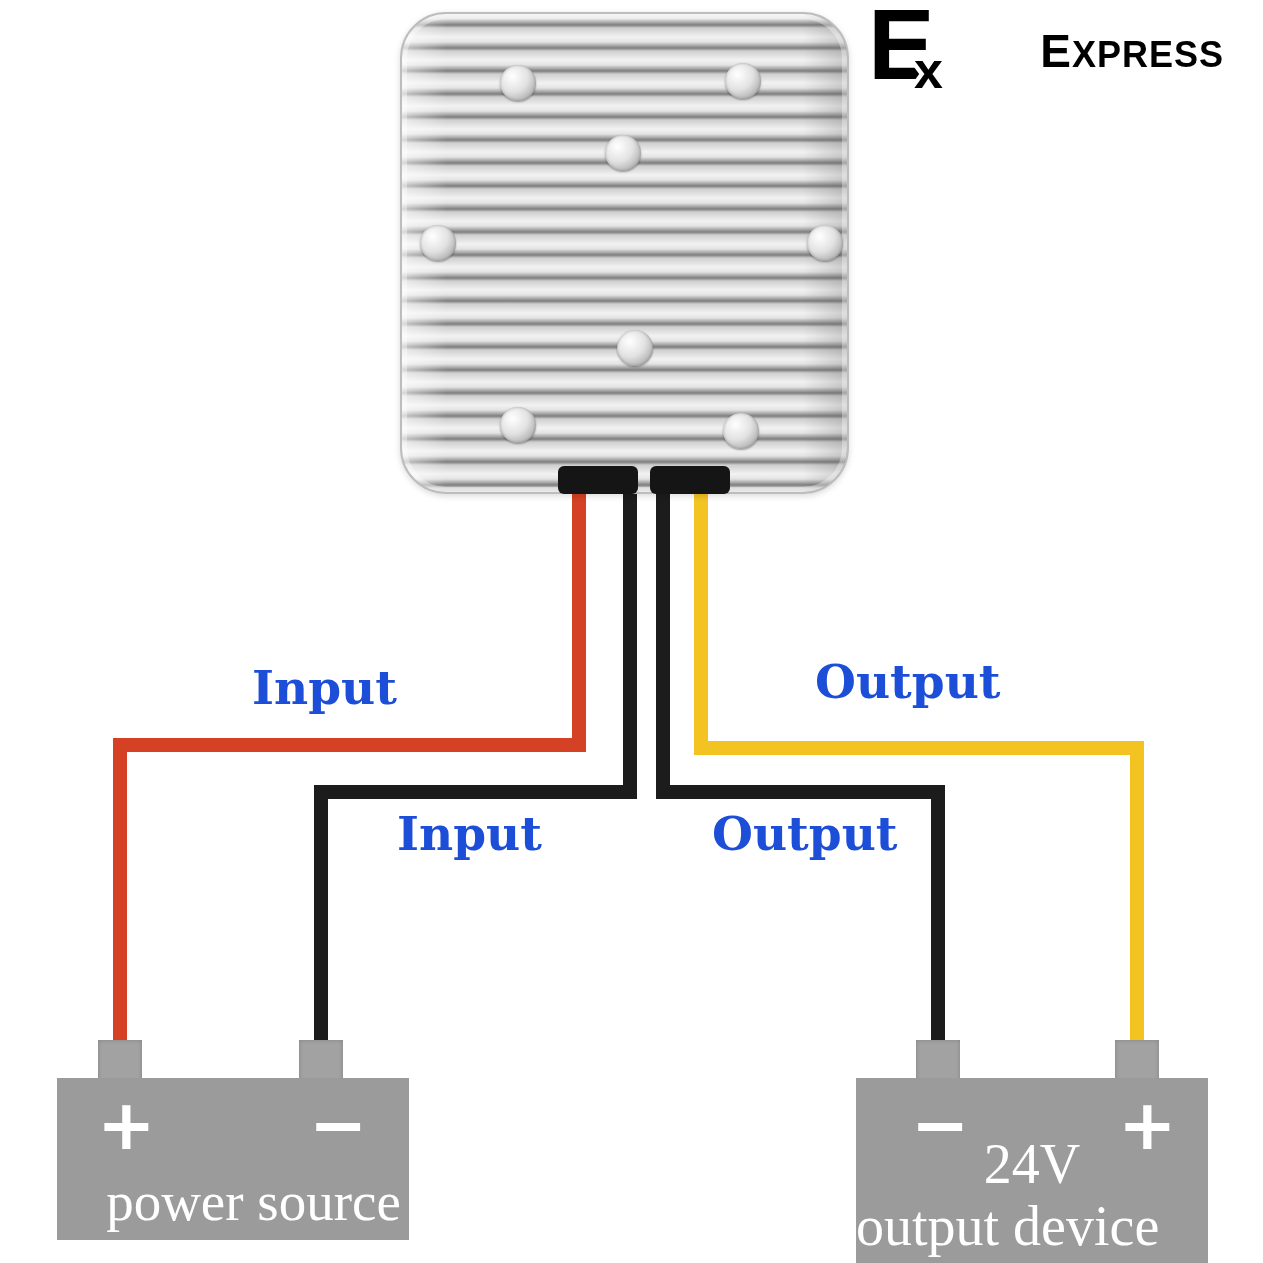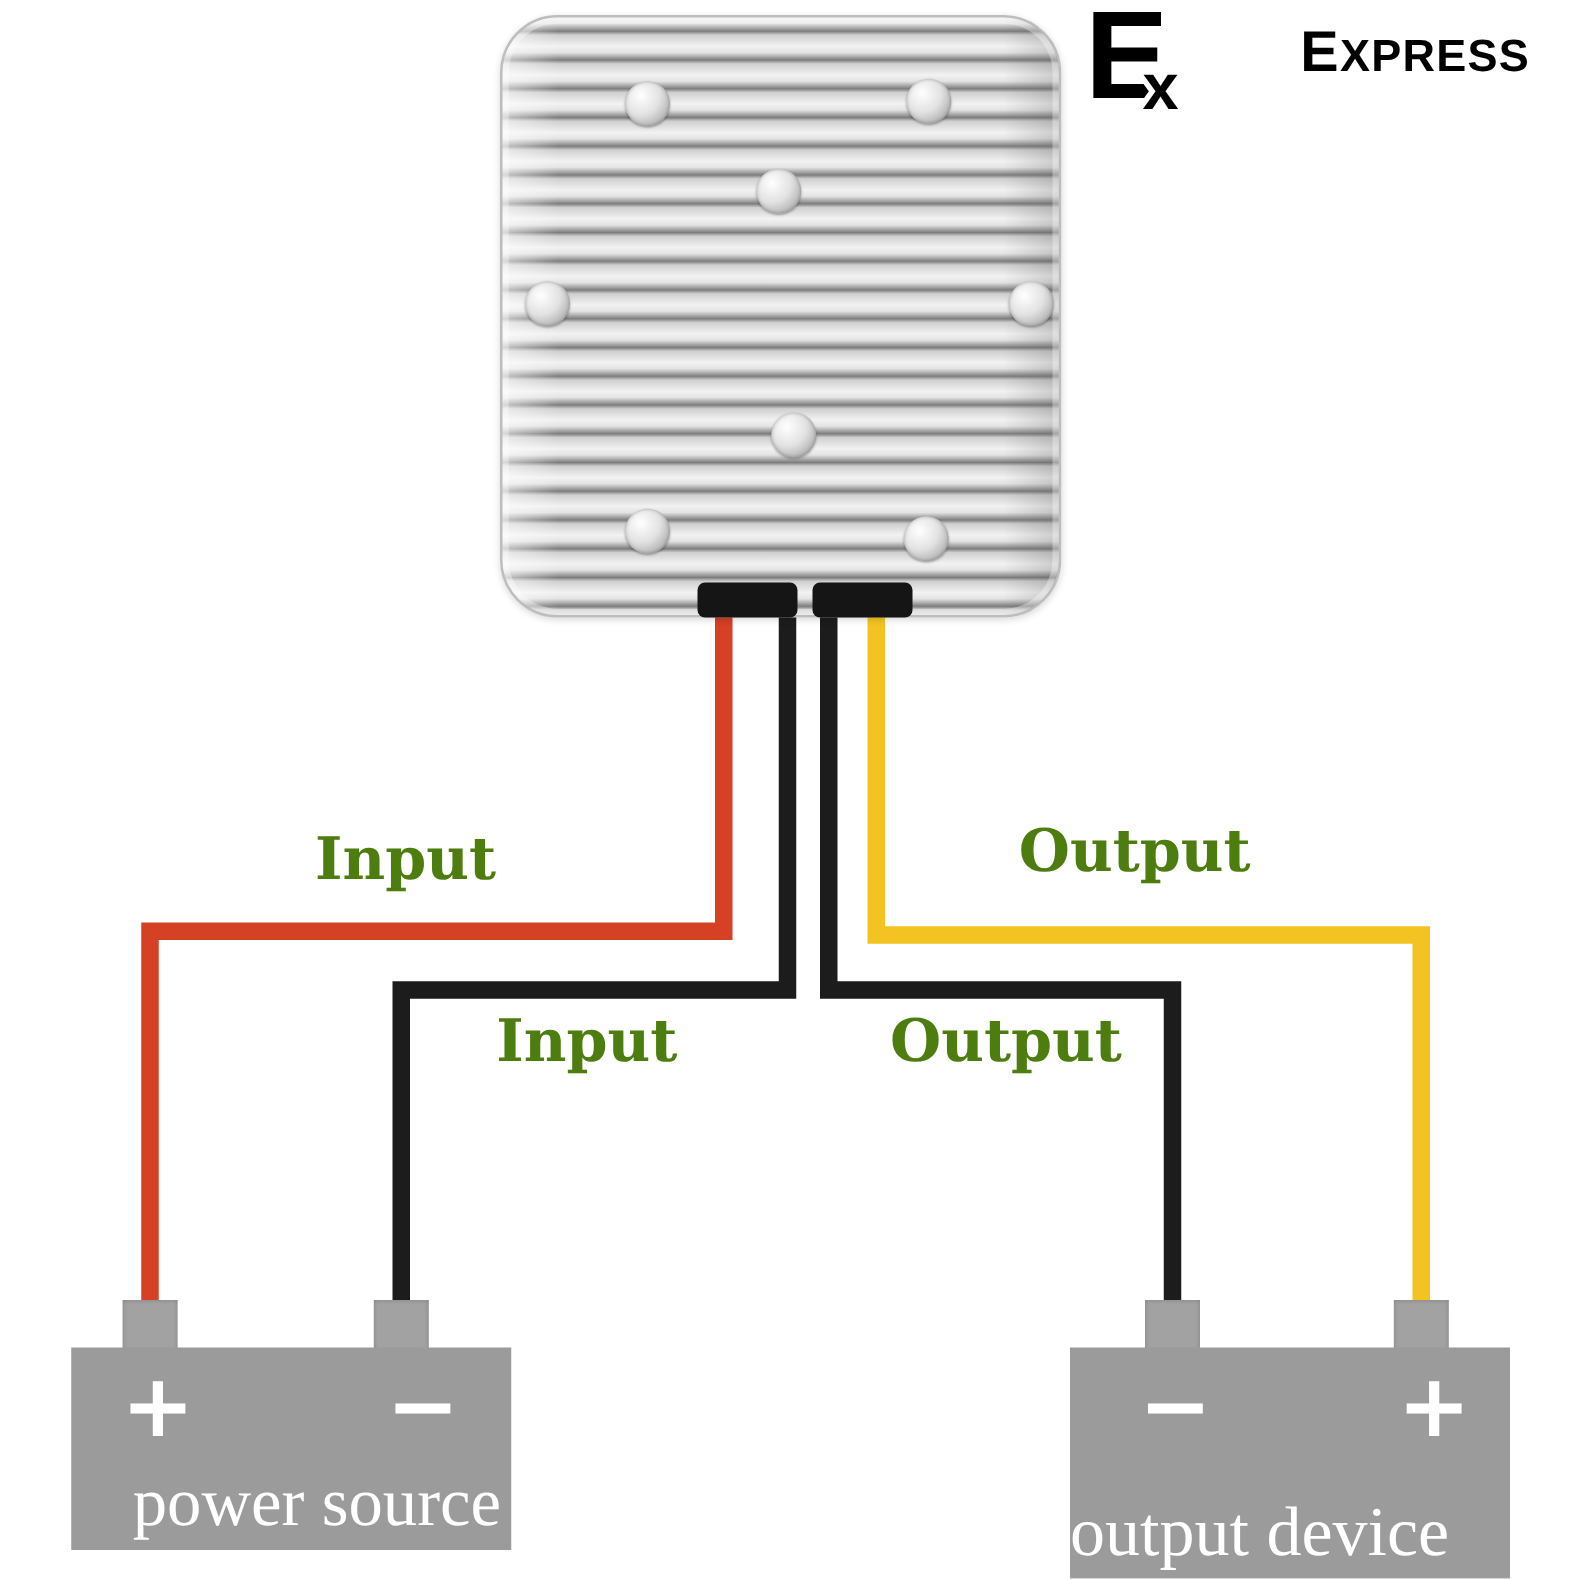--- a/index.html
+++ b/index.html
@@ -7,21 +7,21 @@
           font-family:"DejaVu Serif",serif;}
 
   
   .logo{position:absolute;left:868px;top:10px;display:flex;align-items:flex-start;gap:8px;z-index:5;}
   .logo-icon{position:relative;width:96px;height:86px;font-family:"Liberation Sans",sans-serif;}
   .icon-e{position:absolute;left:0;top:-16px;font-size:100px;line-height:1;font-weight:bold;color:#000;}
   .icon-x{position:absolute;left:46px;top:34px;font-size:52px;line-height:1;font-weight:bold;color:#000;
           text-shadow:-3px -3px 0 #fff,3px -3px 0 #fff,-3px 3px 0 #fff,3px 3px 0 #fff;}
   .logo-text{font-family:"Liberation Sans",sans-serif;color:#000;text-align:right;width:252px;line-height:1;}
   .logo-line1{font-size:45px;font-weight:bold;letter-spacing:-1px;}
-  .logo-line2{font-size:36px;font-weight:bold;letter-spacing:1px;margin-top:8px;}
+  .logo-line2{font-size:36px;font-weight:bold;letter-spacing:1px;margin-top:18px;}
   .l2i{font-size:46px;}
 
   
   .converter{position:absolute;left:400px;top:12px;width:445px;height:478px;z-index:2;
     border-radius:46px;border:2px solid #bdbdbd;
     background:
       linear-gradient(90deg, rgba(255,255,255,.55) 0%, rgba(255,255,255,0) 10%, rgba(255,255,255,0) 90%, rgba(90,90,90,.25) 100%),
       repeating-linear-gradient(180deg,
         #f2f2f2 0px,#e3e3e3 5px,#a0a0a0 9px,#7d7d7d 11px,#cfcfcf 14px,#f2f2f2 23px);
     box-shadow:inset 0 0 0 5px rgba(255,255,255,.35), 0 2px 6px rgba(0,0,0,.15);}
@@ -34,21 +34,21 @@
   .s7{left:98px;top:393px;} .s8{left:321px;top:399px;}
 
   .gland{position:absolute;background:#151515;border-radius:6px;z-index:3;width:80px;height:28px;top:466px;}
   .g1{left:558px;} .g2{left:650px;}
 
   
   .wires-svg{position:absolute;left:0;top:0;z-index:1;}
   .wire{fill:none;stroke-width:14px;stroke-linejoin:miter;stroke-linecap:butt;}
 
   
-  .lbl{position:absolute;z-index:4;font-weight:bold;font-size:47px;color:#4d7c0f;
+  .lbl{position:absolute;z-index:4;font-weight:bold;font-size:47px;color:#1d4ed8;
        font-family:"DejaVu Serif",serif;}
   .lbl-in-pos{left:252px;top:660px;}
   .lbl-out-pos{left:815px;top:654px;}
   .lbl-in-neg{left:397px;top:806px;}
   .lbl-out-neg{left:712px;top:806px;}
 
   
   .terminal{position:absolute;width:44px;height:42px;background:#a2a2a2;z-index:2;
             box-shadow:inset 0 0 4px rgba(0,0,0,.2);}
   .t1{left:98px;top:1040px;} .t2{left:299px;top:1040px;}
@@ -116,16 +116,17 @@
 
   <div class="box box-power">
     <span class="sign ps-plus">+</span>
     <span class="sign ps-minus">−</span>
     <div class="power-label">power source</div>
   </div>
 
   <div class="box box-device">
     <span class="sign od-minus">−</span>
     <span class="sign od-plus">+</span>
+    <div class="dev-line1">24V</div>
     <div class="dev-line2">output device</div>
   </div>
 
 </div>
 
 </body></html>

